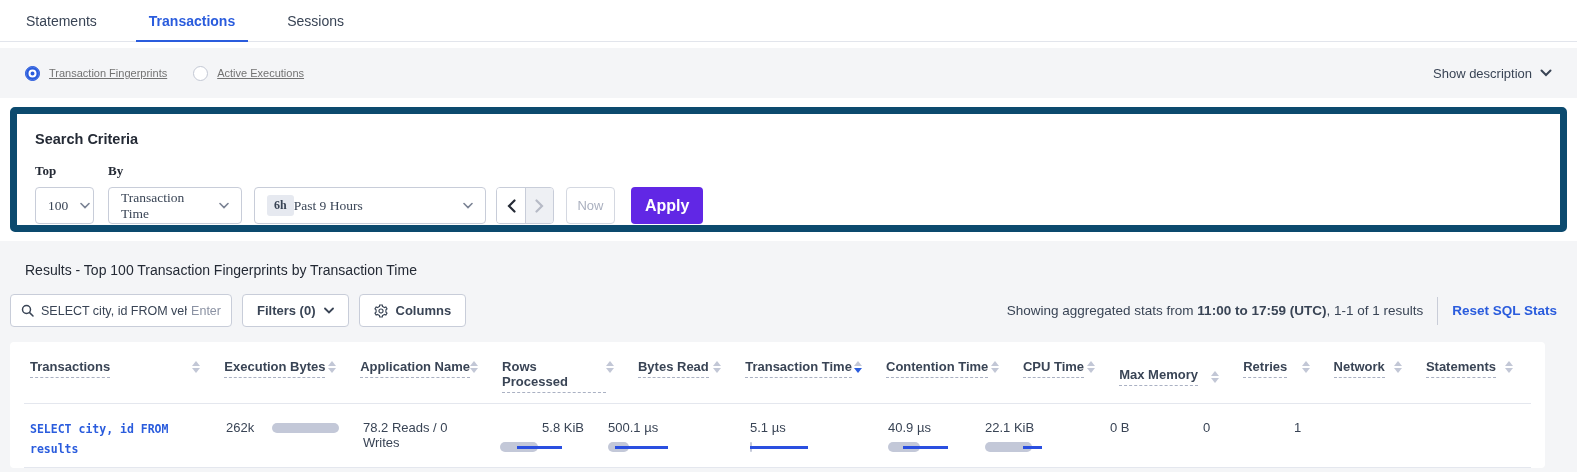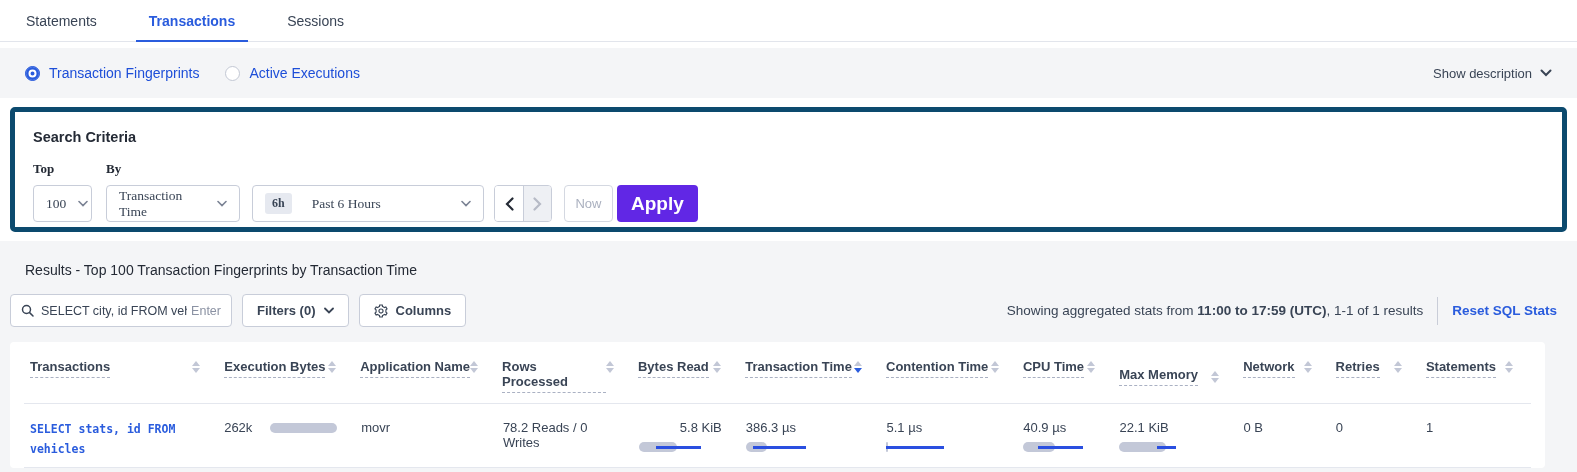--- a/index.html
+++ b/index.html
@@ -16,47 +16,47 @@
     height:2px; background:#2a5cdd; }
 
   
   .radio-band { margin-top:6px; height:50px; background:#f4f5f7;
     display:flex; align-items:center; padding:0 25px; }
   .radio-opt { display:flex; align-items:center; margin-right:26px; cursor:pointer; }
   .radio-circle { width:15px; height:15px; border-radius:50%; margin-right:9px;
     border:1px solid #c3c8d4; background:#fff; }
   .radio-circle.selected { border:1px solid #2a5cdd; background:#2a5cdd;
     box-shadow: inset 0 0 0 2.5px #2a5cdd, inset 0 0 0 4.5px #fff; }
-  .radio-label { font-size:14px; color:#1d4ed8; }
+  .radio-label { font-size:11px; color:#737373;text-decoration:underline; }
   .show-desc { margin-left:auto; display:flex; align-items:center; gap:8px;
     font-size:13px; color:#394455; cursor:pointer; }
 
   
-  .criteria-card { margin:9px 10px 0 10px; background:#fff; border:5px solid #0c4a6e;
+  .criteria-card { margin:9px 10px 0 10px; background:#fff; border:7px solid #0c4a6e;
     border-radius:5px; padding:17px 18px 22px 18px; height:125px; }
   .criteria-title { font-size:14.5px; font-weight:bold; color:#242a35; }
   .criteria-controls { display:flex; align-items:flex-end; margin-top:16px; }
   .ctl-group { display:flex; flex-direction:column;font-family:Liberation Serif, serif; }
   .ctl-label { font-size:13px; font-weight:bold; color:#242a35; margin-bottom:8px; }
   .select-box { height:37px; border:1px solid #c8cdd9; border-radius:4px; background:#fff;
     display:flex; align-items:center; padding:8px 12px; font-size:13.5px; color:#394455;
     cursor:pointer; }
   .select-box .chev { margin-left:auto; padding-left:12px; display:flex; }
   .badge-6h { background:#e6e9f0; border-radius:3px; font-size:12px; font-weight:bold;
-    padding:3px 7px; margin-right:20px; color:#394455; }
+    padding:3px 7px; margin-right:0; color:#394455; }
   .arrow-group { display:flex; margin-left:10px; border:1px solid #c8cdd9;
     border-radius:4px; overflow:hidden; height:37px; }
   .arrow-btn { width:28px; display:flex; align-items:center; justify-content:center;
     background:#fff; cursor:pointer; }
   .arrow-btn.disabled { background:#eef0f4; border-left:1px solid #c8cdd9; cursor:default; }
   .now-btn { margin-left:12px; height:37px; width:49px; border:1px solid #d4d8e1;
     border-radius:4px; background:#fff; font-size:13px; color:#aab0bf;
     display:flex; align-items:center; justify-content:center; cursor:pointer; }
-  .apply-btn { margin-left:4px; height:37px; padding:8px 14px; border:none; border-radius:4px;
-    background:#6127e5; color:#fff; font-size:19px; font-weight:bold; cursor:pointer;
+  .apply-btn { margin-left:16px; height:37px; padding:8px 14px; border:none; border-radius:4px;
+    background:#6127e5; color:#fff; font-size:16px; font-weight:bold; cursor:pointer;
     display:flex; align-items:center; }
 
   
   .results-section { margin-top:9px; background:#f4f5f7; height:472px; padding-top:21px; }
   .results-title { margin-left:25px; font-size:14px; font-weight:normal; color:#242a35; }
   .results-controls { display:flex; align-items:center; margin:16px 12px 0 10px; height:33px; }
   .search-box { width:222px; height:33px; background:#fff; border:1px solid #c8cdd9;
     border-radius:4px; display:flex; align-items:center; padding:0 10px; }
   .search-box input { border:none; outline:none; flex:1; min-width:0; font-size:12.5px;
     color:#394455; font-family:inherit; background:transparent; margin-left:7px; }
@@ -152,21 +152,21 @@
             <svg class="icon-svg" width="10" height="7" viewBox="0 0 10 7">
               <polyline points="1,1.5 5,5.5 9,1.5" fill="none" stroke="#7b8394" stroke-width="1.6" stroke-linecap="round"></polyline>
             </svg>
           </span>
       </div>
     </div>
 
     <div class="ctl-group" style="width:232px; margin-left:12px;">
       <div class="select-box">
         <span class="badge-6h">6h</span>
-        <span>Past 6 Hours</span>
+        <span>Past 9 Hours</span>
         <span class="chev">
             <svg class="icon-svg" width="10" height="7" viewBox="0 0 10 7">
               <polyline points="1,1.5 5,5.5 9,1.5" fill="none" stroke="#7b8394" stroke-width="1.6" stroke-linecap="round"></polyline>
             </svg>
           </span>
       </div>
     </div>
 
     <div class="arrow-group">
       <div class="arrow-btn">
@@ -280,64 +280,63 @@
               <span class="tri tri-down"></span>
             </span>
         </div>
         <div class="th c9">
           <span class="th-label">Max Memory</span>
           <span class="sort-icons">
               <span class="tri tri-up"></span>
               <span class="tri tri-down"></span>
             </span>
         </div>
+        <div class="th c11">
+          <span class="th-label">Retries</span>
+          <span class="sort-icons">
+              <span class="tri tri-up"></span>
+              <span class="tri tri-down"></span>
+            </span>
+        </div>
         <div class="th c10">
           <span class="th-label">Network</span>
           <span class="sort-icons">
               <span class="tri tri-up"></span>
               <span class="tri tri-down"></span>
             </span>
         </div>
-        <div class="th c11">
-          <span class="th-label">Retries</span>
-          <span class="sort-icons">
-              <span class="tri tri-up"></span>
-              <span class="tri tri-down"></span>
-            </span>
-        </div>
         <div class="th c12">
           <span class="th-label">Statements</span>
           <span class="sort-icons">
               <span class="tri tri-up"></span>
               <span class="tri tri-down"></span>
             </span>
         </div>
       </div>
 
       <div class="trow">
         <div class="td c1">
-          <div class="query-link">SELECT stats, id FROM vehicles</div>
+          <div class="query-link">SELECT city, id FROM results</div>
         </div>
         <div class="td c2">
           <div class="exec-cell">
             <span>262k</span>
             <span class="exec-bar"></span>
           </div>
         </div>
-        <div class="td c3">movr</div>
         <div class="td c4">78.2 Reads / 0 Writes</div>
         <div class="td c5">
           <div>5.8 KiB</div>
           <div class="bar-track">
             <span class="bar-gray" style="left: 0px; width: 38px;"></span>
               <span class="bar-blue" style="left: 17px; width: 45px;"></span>
             </div>
         </div>
         <div class="td c6">
-          <div>386.3 µs</div>
+          <div>500.1 µs</div>
           <div class="bar-track">
             <span class="bar-gray" style="left: 0px; width: 21px;"></span>
               <span class="bar-blue" style="left: 7px; width: 53px;"></span>
             </div>
         </div>
         <div class="td c7">
           <div>5.1 µs</div>
           <div class="bar-track">
             <span class="bar-gray" style="left: 0px; width: 2px;"></span>
               <span class="bar-blue" style="left: 0px; width: 58px;"></span>

